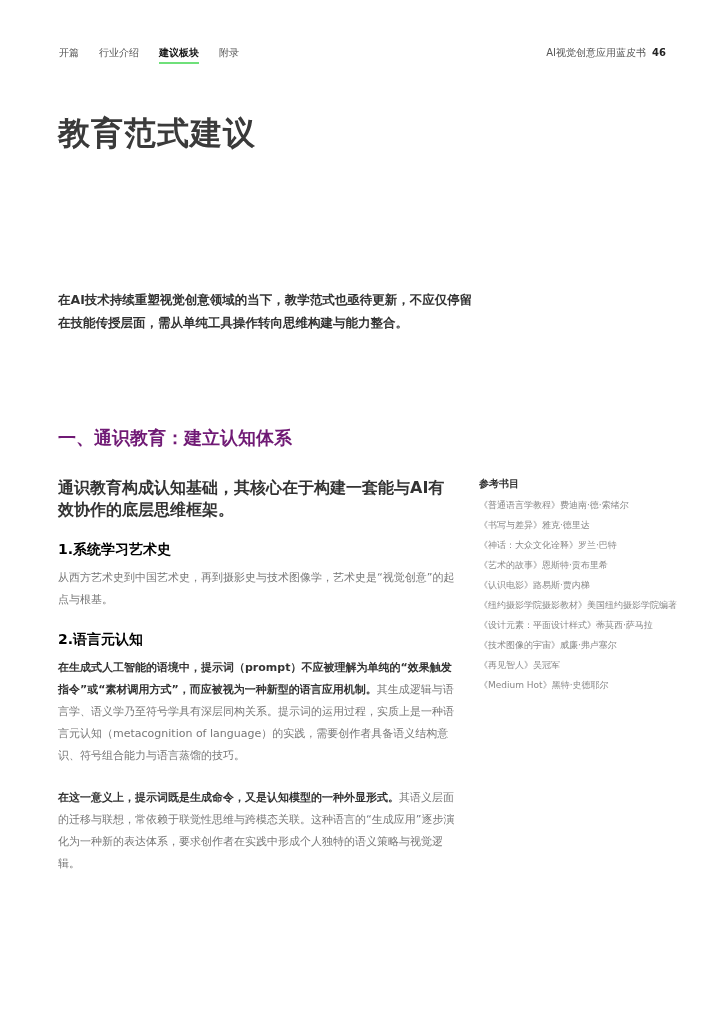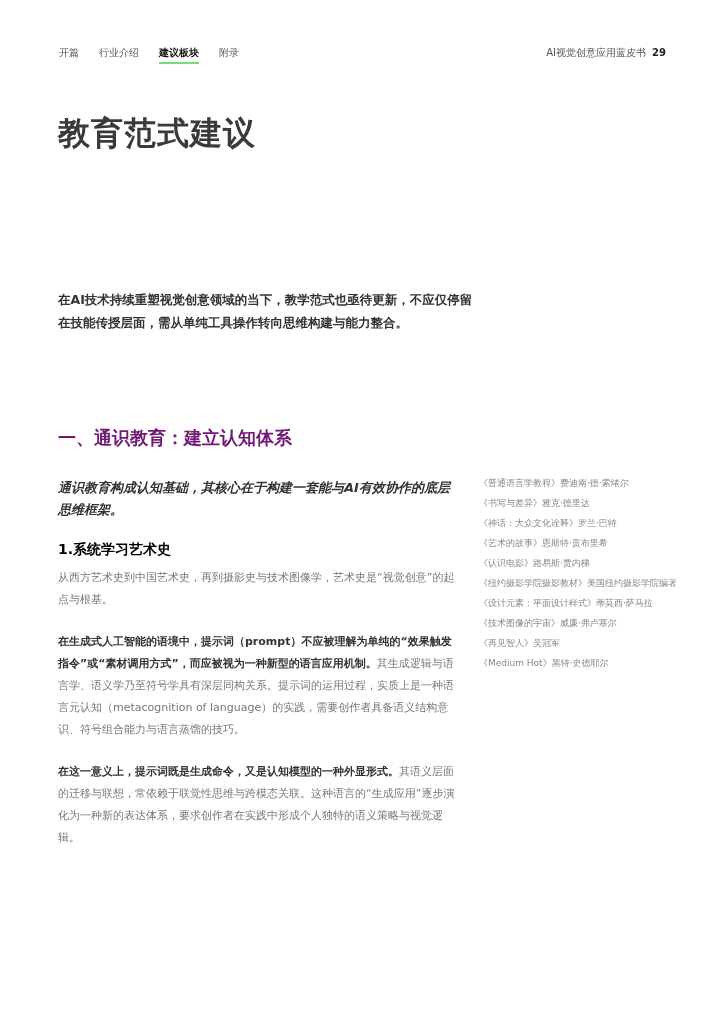--- a/index.html
+++ b/index.html
@@ -83,25 +83,24 @@
       font-weight: bold;
       color: #701a75;
     }
     .main-col {
       position: absolute;
       top: 477px;
       left: 58px;
       width: 400px;
     }
     .lead {
-      font-size: 13px;
+      font-size: 16px;
       font-weight: bold;
       color: #333333;
       line-height: 22px;
-      font-style: italic;
     }
     .sub-heading {
       font-size: 14px;
       font-weight: bold;
       color: #000000;
       margin-top: 20px;
       margin-bottom: 8px;
     }
     .para {
       font-size: 11px;
@@ -138,46 +137,48 @@
 
 <nav class="nav">
   <div class="nav-item">开篇</div>
   <div class="nav-item">行业介绍</div>
   <div class="nav-item active">建议板块</div>
   <div class="nav-item">附录</div>
 </nav>
 
 <div class="header-right">
   <span>AI视觉创意应用蓝皮书</span>
-  <span class="page-num">29</span>
+  <span class="page-num">46</span>
 </div>
 
 <h1 class="page-title">教育范式建议</h1>
 
 <p class="intro">在AI技术持续重塑视觉创意领域的当下，教学范式也亟待更新，不应仅停留在技能传授层面，需从单纯工具操作转向思维构建与能力整合。</p>
 
 <h2 class="section-heading">一、通识教育：建立认知体系</h2>
 
 <div class="main-col">
   <p class="lead">通识教育构成认知基础，其核心在于构建一套能与AI有效协作的底层思维框架。</p>
 
   <h3 class="sub-heading">1.系统学习艺术史</h3>
   <p class="para">
     <span>从西方艺术史到中国艺术史，再到摄影史与技术图像学，艺术史是“视觉创意”的起点与根基。</span>
   </p>
 
+  <h3 class="sub-heading">2.语言元认知</h3>
   <p class="para">
     <b>在生成式人工智能的语境中，提示词（prompt）不应被理解为单纯的“效果触发指令”或“素材调用方式”，而应被视为一种新型的语言应用机制。</b><span>其生成逻辑与语言学、语义学乃至符号学具有深层同构关系。提示词的运用过程，实质上是一种语言元认知（metacognition of language）的实践，需要创作者具备语义结构意识、符号组合能力与语言蒸馏的技巧。</span>
   </p>
   <p class="para">
     <b>在这一意义上，提示词既是生成命令，又是认知模型的一种外显形式。</b><span>其语义层面的迁移与联想，常依赖于联觉性思维与跨模态关联。这种语言的“生成应用”逐步演化为一种新的表达体系，要求创作者在实践中形成个人独特的语义策略与视觉逻辑。</span>
   </p>
 </div>
 
 <aside class="sidebar">
+  <div class="sidebar-title">参考书目</div>
   <div class="ref-item">《普通语言学教程》费迪南·德·索绪尔</div>
   <div class="ref-item">《书写与差异》雅克·德里达</div>
   <div class="ref-item">《神话：大众文化诠释》罗兰·巴特</div>
   <div class="ref-item">《艺术的故事》恩斯特·贡布里希</div>
   <div class="ref-item">《认识电影》路易斯·贾内梯</div>
   <div class="ref-item">《纽约摄影学院摄影教材》美国纽约摄影学院编著</div>
   <div class="ref-item">《设计元素：平面设计样式》蒂莫西·萨马拉</div>
   <div class="ref-item">《技术图像的宇宙》威廉·弗卢塞尔</div>
   <div class="ref-item">《再见智人》吴冠军</div>
   <div class="ref-item">《Medium Hot》黑特·史德耶尔</div>

